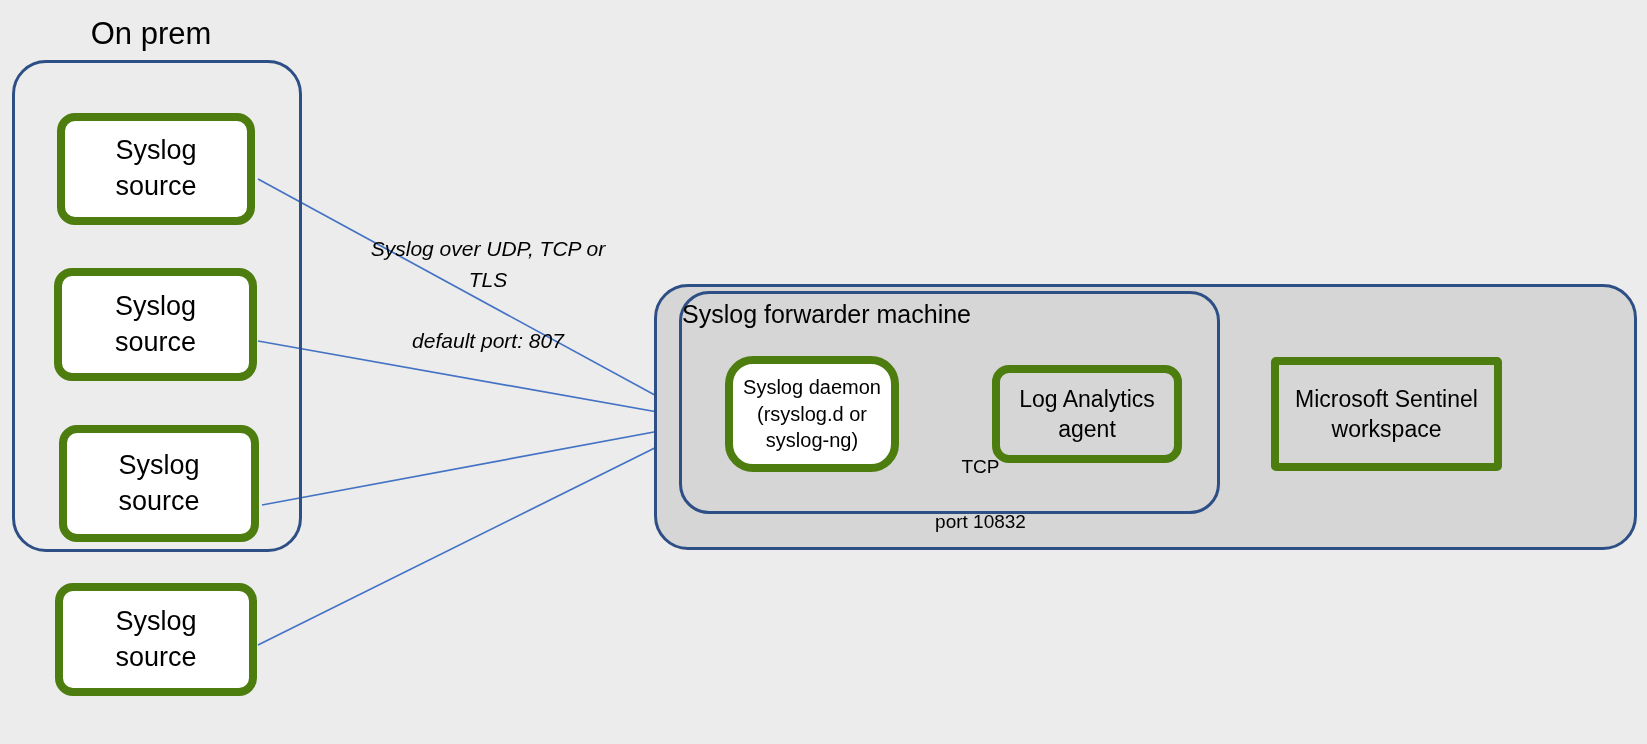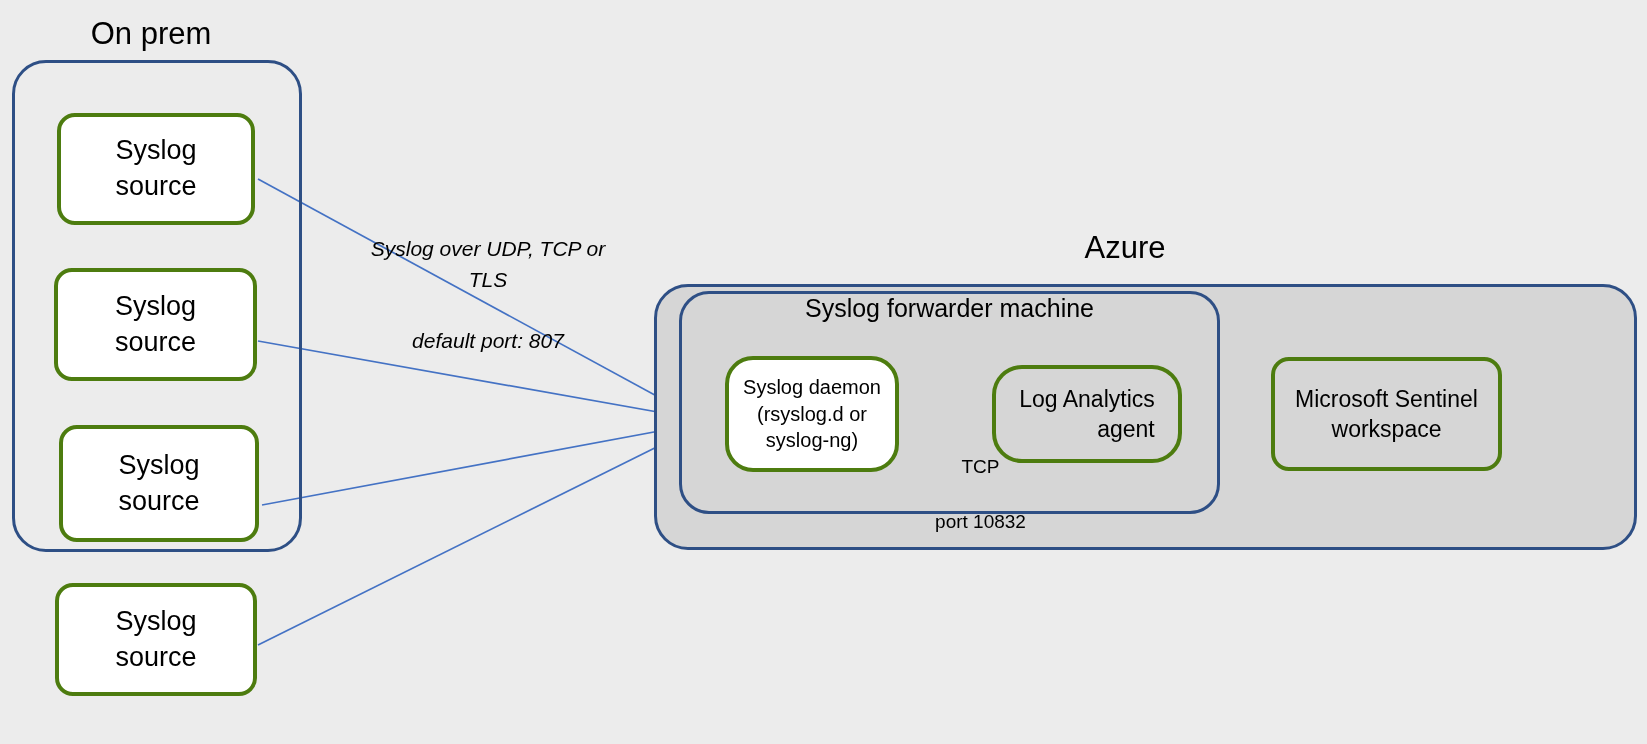--- a/index.html
+++ b/index.html
@@ -53,39 +53,39 @@
     width: 541px; height: 223px;
     border: 3px solid #2e4f85;
     border-radius: 30px;
     background: #d6d6d6;
   }
 
   
   .node {
     position: absolute;
     box-sizing: border-box;
-    border: 4px solid #4d7c0f;
+    border: 8px solid #4d7c0f;
     border-radius: 16px;
     display: flex;
     align-items: center;
     justify-content: center;
     text-align: center;
     color: #000000;
     line-height: 1.32;
     padding: 2px 8px;
   }
   .node.white { background: #ffffff; }
   .node.clear { background: transparent; }
 
   .src-node { font-size: 27px; border-radius: 18px; }
   .daemon-node { font-size: 20px; border-radius: 28px; }
-  .agent-node { font-size: 23px; border-radius: 30px; text-align: right; }
+  .agent-node { font-size: 23px; border-radius: 17px; }
   .sentinel-node {
     font-size: 23px;
-    border-radius: 18px;
+    border-radius: 5px;
     font-family: "Liberation Sans", sans-serif;
   }
 
   
   .edge-label {
     position: absolute;
     color: #000000;
     text-align: center;
     white-space: pre-line;
     line-height: 1.45;
@@ -146,26 +146,25 @@
 
   <div class="node white src-node" style="left:55px; top:583px; width:202px; height:113px;">
     <span><span>Syslog</span><br><span>source</span></span>
   </div>
 
   <div class="edge-label label-syslog-proto" style="left:358px; top:204px; width:260px;font-style:italic;">
     <span>Syslog over UDP, TCP or TLS</span><br>
     <span>default port: 807</span>
   </div>
 
-  <div class="zone-title" style="left:1040px; top:230px; width:170px;">Azure</div>
 
   <div class="abs container-azure"></div>
 
   <div class="abs container-forwarder">
-    <div style="position:absolute; left:0; top:0; width:100%; text-align:center;
+    <div style="position:absolute; left:0; top:6px; width:100%; text-align:left;
                 font-size:25px; color:#000;">Syslog forwarder machine</div>
   </div>
 
   <div class="node white daemon-node" style="left:725px; top:356px; width:174px; height:116px;">
     <span><span>Syslog daemon</span><br><span>(rsyslog.d or</span><br><span>syslog-ng)</span></span>
   </div>
 
   <div class="edge-label label-tcp-port" style="left:891px; top:425px; width:105px;margin-left:37px;">
     <span>TCP</span><br>
     <span>port 10832</span>

